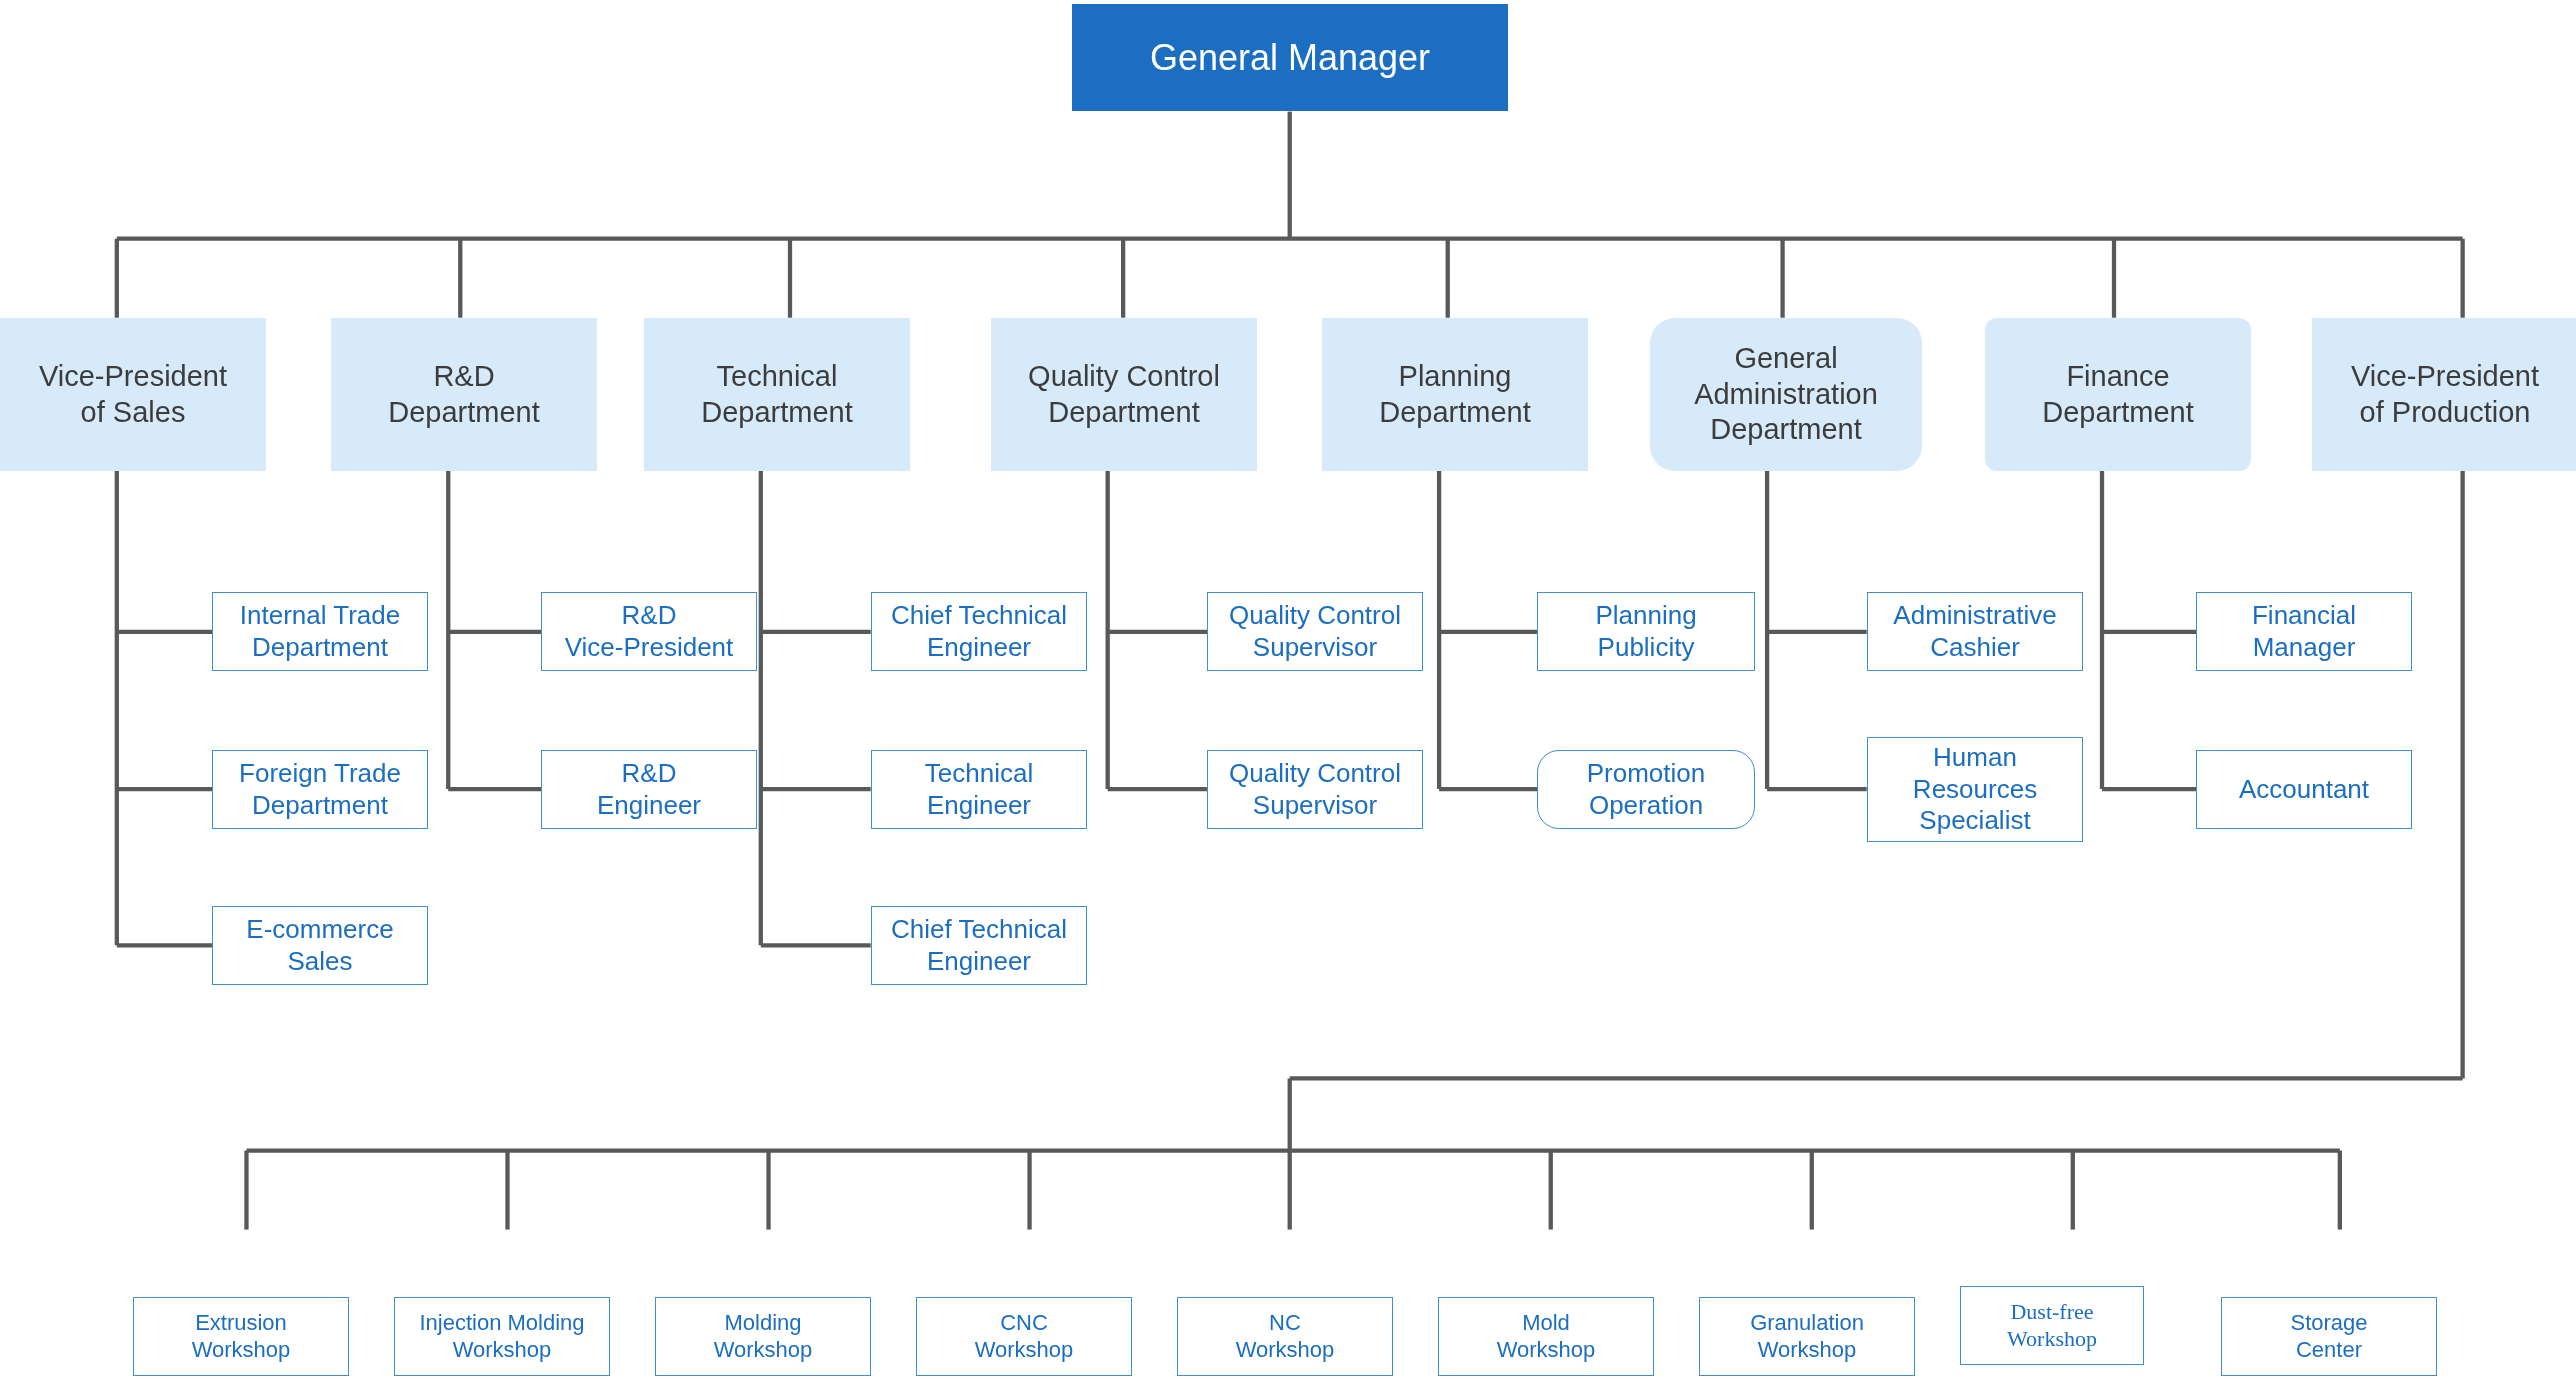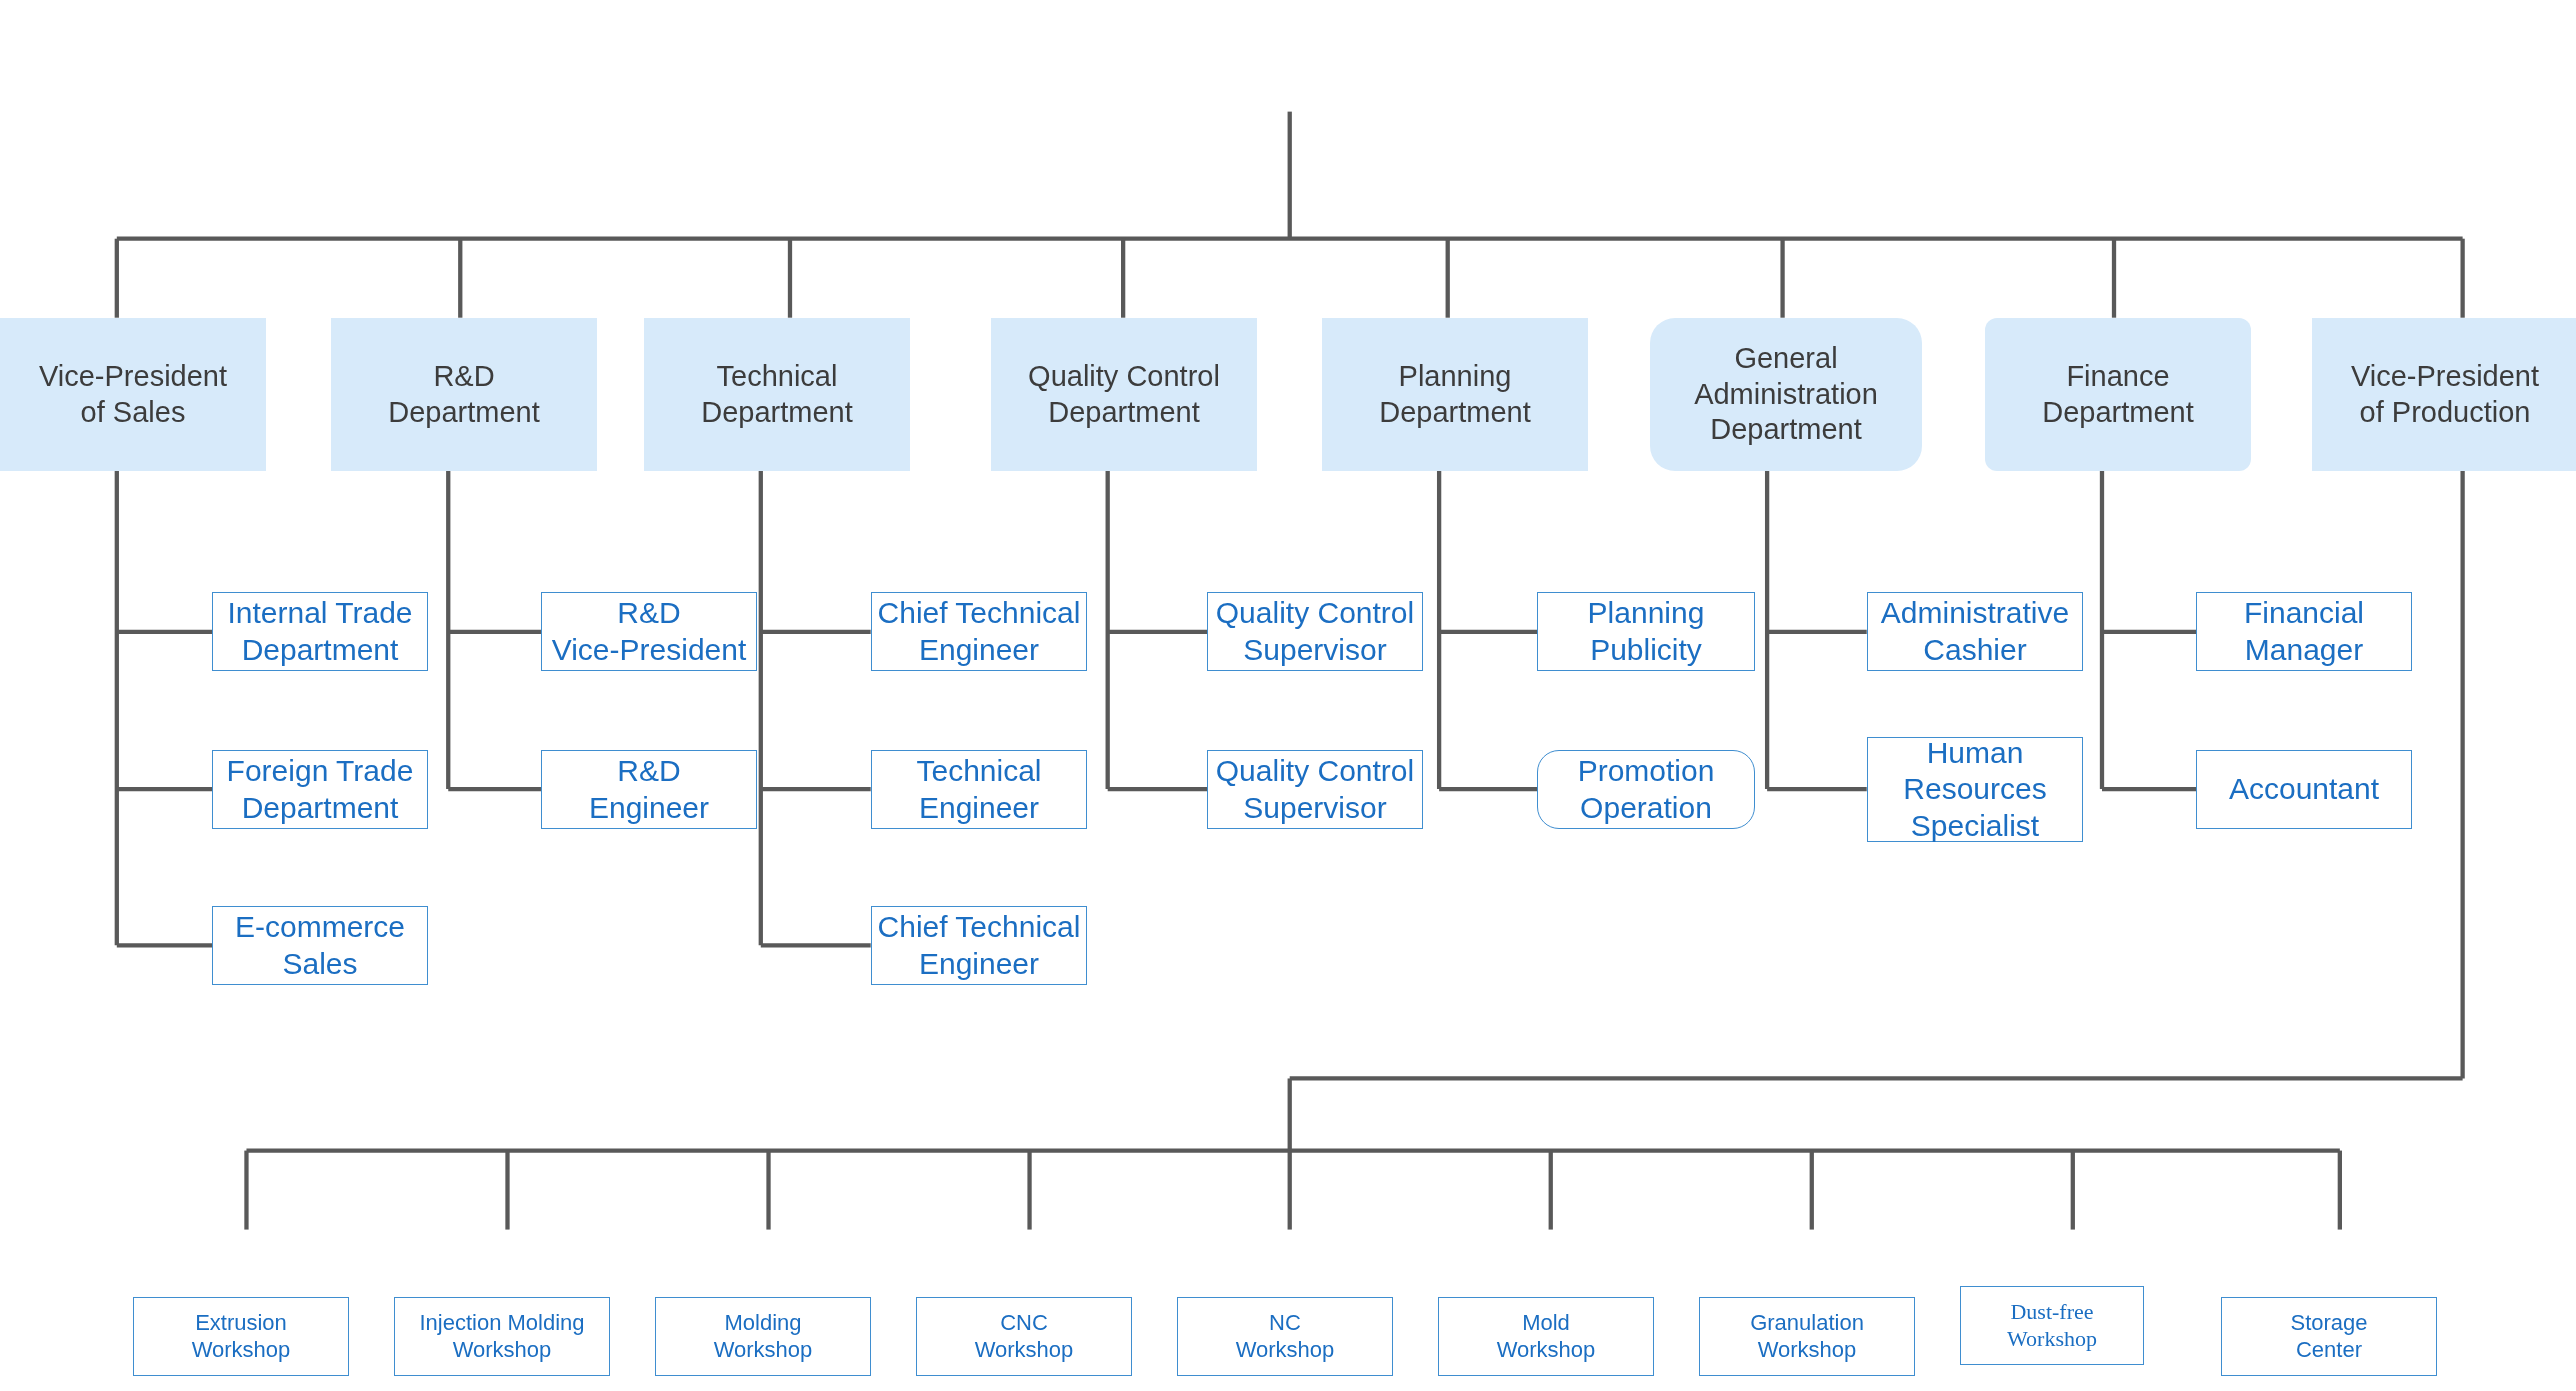--- a/index.html
+++ b/index.html
@@ -47,21 +47,21 @@
   .node.dept {
     background: #d7eafa;
     color: #3c3c3c;
     font-size: 29px;
     border: none;
   }
   
   .node.leaf {
     background: #ffffff;
     color: #1b6ec2;
-    font-size: 30px;
+    font-size: 26px;
     border: 1.7px solid #3f8ed0;
   }
   .node.workshop {
     background: #ffffff;
     color: #1b6ec2;
     font-size: 22px;
     border: 1.7px solid #3f8ed0;
   }
   .node-label {
     display: block;
@@ -115,20 +115,23 @@
       <line x1="591" y1="1340" x2="591" y2="1432" stroke="#595959" stroke-width="5" stroke-linecap="butt"></line>
       <line x1="895" y1="1340" x2="895" y2="1432" stroke="#595959" stroke-width="5" stroke-linecap="butt"></line>
       <line x1="1199" y1="1340" x2="1199" y2="1432" stroke="#595959" stroke-width="5" stroke-linecap="butt"></line>
       <line x1="1502" y1="1340" x2="1502" y2="1432" stroke="#595959" stroke-width="5" stroke-linecap="butt"></line>
       <line x1="1806" y1="1340" x2="1806" y2="1432" stroke="#595959" stroke-width="5" stroke-linecap="butt"></line>
       <line x1="2110" y1="1340" x2="2110" y2="1432" stroke="#595959" stroke-width="5" stroke-linecap="butt"></line>
       <line x1="2414" y1="1340" x2="2414" y2="1432" stroke="#595959" stroke-width="5" stroke-linecap="butt"></line>
       <line x1="2725" y1="1340" x2="2725" y2="1432" stroke="#595959" stroke-width="5" stroke-linecap="butt"></line>
     </svg>
 
+  <div class="node root" id="node-root" style="left: 1072px; top: 4.3px; width: 436px; height: 107px;">
+    <span class="node-label">General Manager</span>
+  </div>
 
   <div id="dept-layer">
       <div class="node dept" style="left: 0px; top: 318px; width: 266px; height: 153px;"><span class="node-label">Vice-President
 of Sales</span></div>
       <div class="node dept" style="left: 331px; top: 318px; width: 266px; height: 153px;"><span class="node-label">R&amp;D
 Department</span></div>
       <div class="node dept" style="left: 644px; top: 318px; width: 266px; height: 153px;"><span class="node-label">Technical
 Department</span></div>
       <div class="node dept" style="left: 991px; top: 318px; width: 266px; height: 153px;"><span class="node-label">Quality Control
 Department</span></div>

